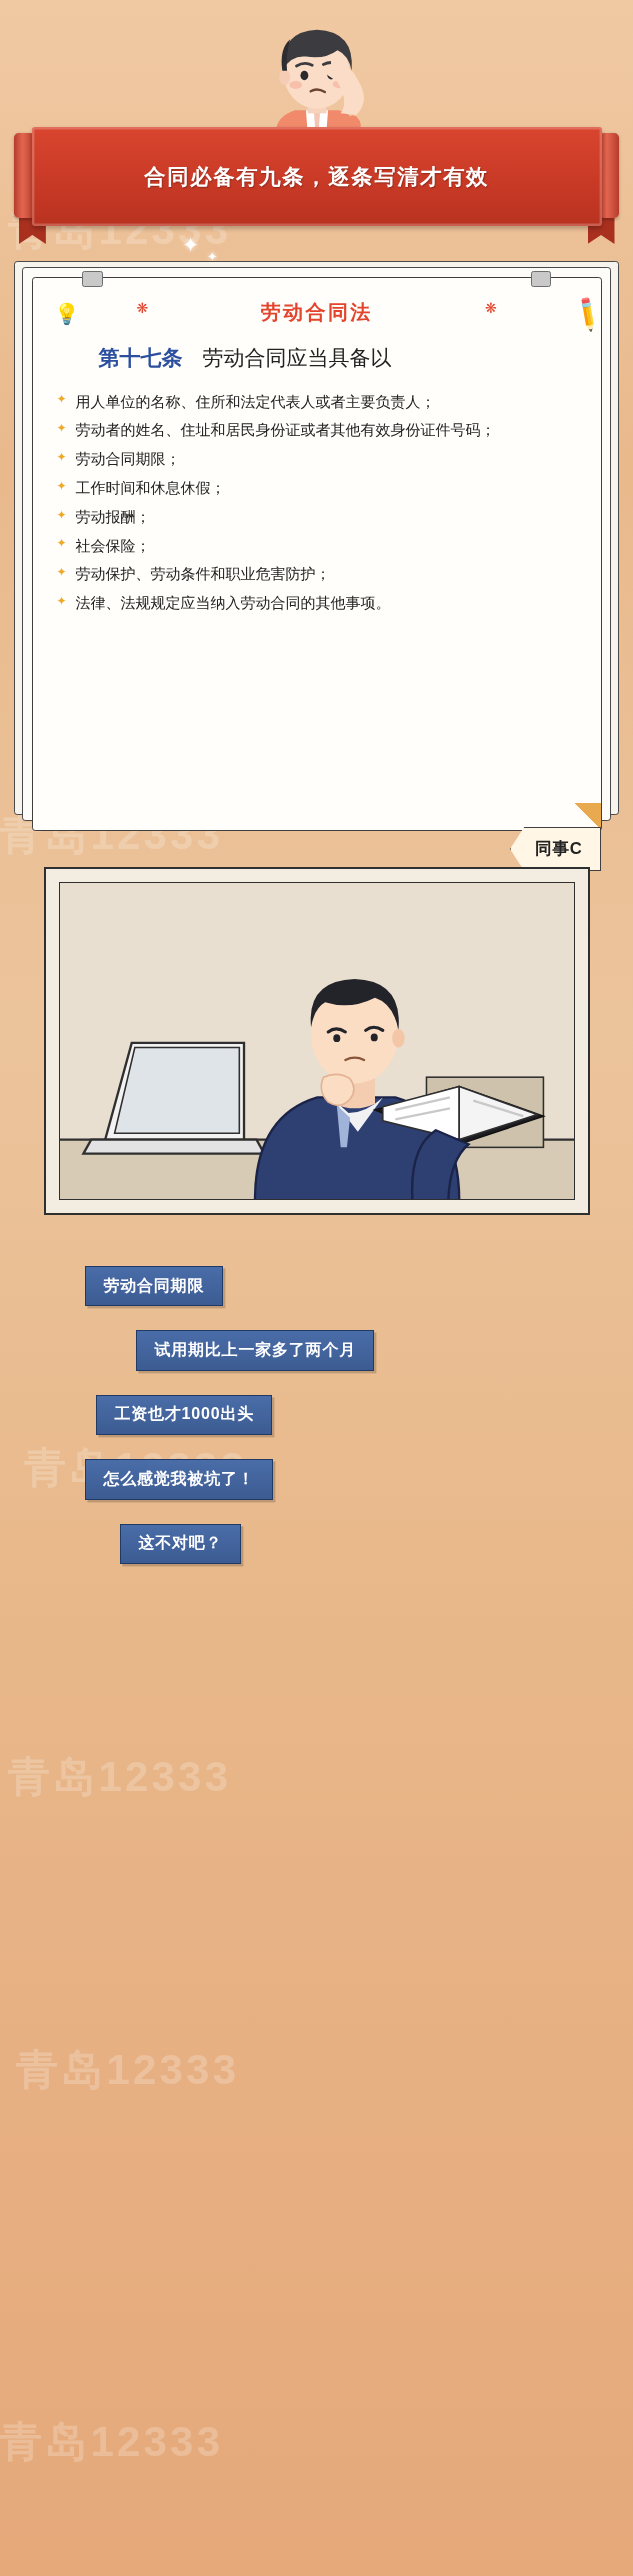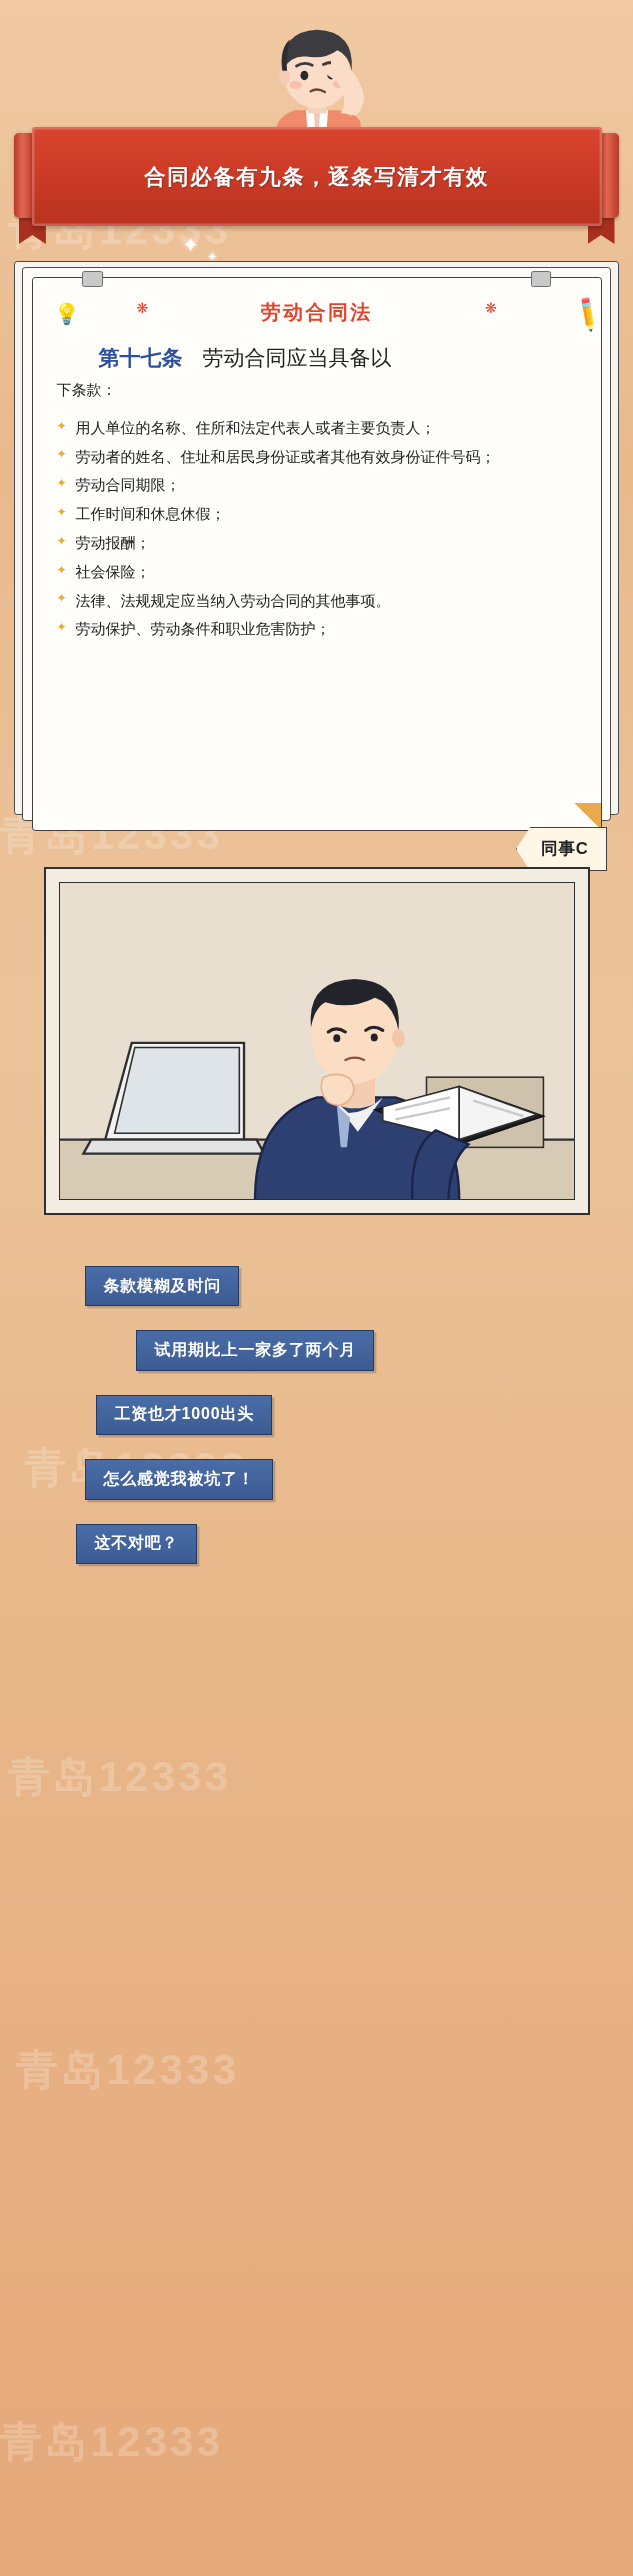--- a/index.html
+++ b/index.html
@@ -223,21 +223,21 @@
     position: absolute;
     left: 22px;
     top: 24px;
     font-size: 20.6px;
   }
 
   
   .tag {
     position: absolute;
     top: 827px;
-    right: 26px;
+    right: 32px;
     height: 44px;
     padding: 0 17.4px 0 24px;
     background: #fff6e6;
     border: 1.6px solid #3f3f3f;
     display: flex;
     align-items: center;
     font-size: 16.6px;
     font-weight: bold;
     color: #222;
     letter-spacing: 0.8px;
@@ -280,21 +280,21 @@
     letter-spacing: 0.8px;
     padding: 8.7px 17.4px;
     border: 1.6px solid #203a66;
     box-shadow: 2.4px 2.4px 0 rgba(0,0,0,.18);
   }
   .bubble-row { margin-bottom: 24px; }
   .r1 { padding-left: 85px; }
   .r2 { padding-left: 136px; }
   .r3 { padding-left: 96px; }
   .r4 { padding-left: 85px; }
-  .r5 { padding-left: 76px; }
+  .r5 { padding-left: 120px; }
 </style>
 </head>
 <body>
 
 <div class="wm wm1">青岛12333</div>
 <div class="wm wm2">青岛12333</div>
 <div class="wm wm3">青岛12333</div>
 <div class="wm wm4">青岛12333</div>
 <div class="wm wm5">青岛12333</div>
 <div class="wm wm6">青岛12333</div>
@@ -355,31 +355,30 @@
     <span class="pencil">✏️</span>
 
     <span class="title-deco td-l">❋</span>
     <span class="title-deco td-r">❋</span>
     <div class="law-title">劳动合同法</div>
 
     <div class="article-head">
       <b>第十七条</b>
       <span class="lead2">劳动合同应当具备以</span>
     </div>
-    <div style="font-size:15px;line-height:1.75;color:#222;">下条款：</div>
 
     <ul class="clauses">
       <li>用人单位的名称、住所和法定代表人或者主要负责人；</li>
       <li>劳动者的姓名、住址和居民身份证或者其他有效身份证件号码；</li>
       <li>劳动合同期限；</li>
       <li>工作时间和休息休假；</li>
       <li>劳动报酬；</li>
       <li>社会保险；</li>
+      <li>劳动保护、劳动条件和职业危害防护；</li>
       <li>法律、法规规定应当纳入劳动合同的其他事项。</li>
-      <li>劳动保护、劳动条件和职业危害防护；</li>
     </ul>
 
   </div>
   <div class="clip c1"></div>
   <div class="clip c2"></div>
 </div>
 
 <div class="tag">同事C</div>
 
 <div class="photo">
@@ -424,21 +423,21 @@
       <line x1="430" y1="304" x2="500" y2="290" stroke="#c9c9c9" stroke-width="3"></line>
       <line x1="530" y1="280" x2="594" y2="300" stroke="#c9c9c9" stroke-width="3"></line>
 
       <path d="M452 408 Q448 340 482 318 L524 336 Q500 356 498 408 Z" fill="#2e3f72" stroke="#1b2448" stroke-width="3"></path>
     </svg>
   </div>
 </div>
 
 <div class="bubbles">
   <div class="bubble-row r1">
-    <span class="bubble">条款模糊及时问</span>
+    <span class="bubble">劳动合同期限</span>
   </div>
   <div class="bubble-row r2">
     <span class="bubble">试用期比上一家多了两个月</span>
   </div>
   <div class="bubble-row r3">
     <span class="bubble">工资也才1000出头</span>
   </div>
   <div class="bubble-row r4">
     <span class="bubble">怎么感觉我被坑了！</span>
   </div>

